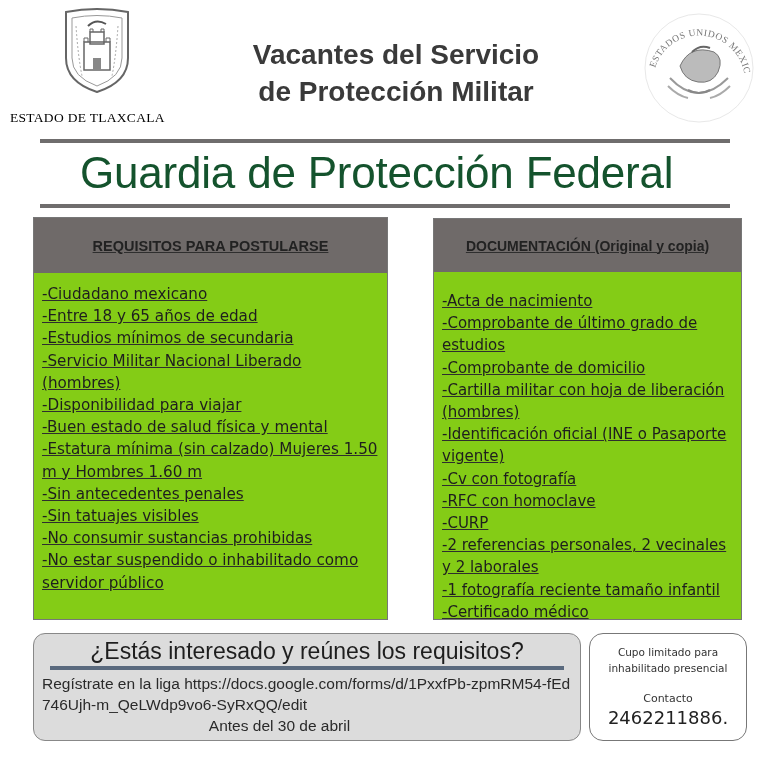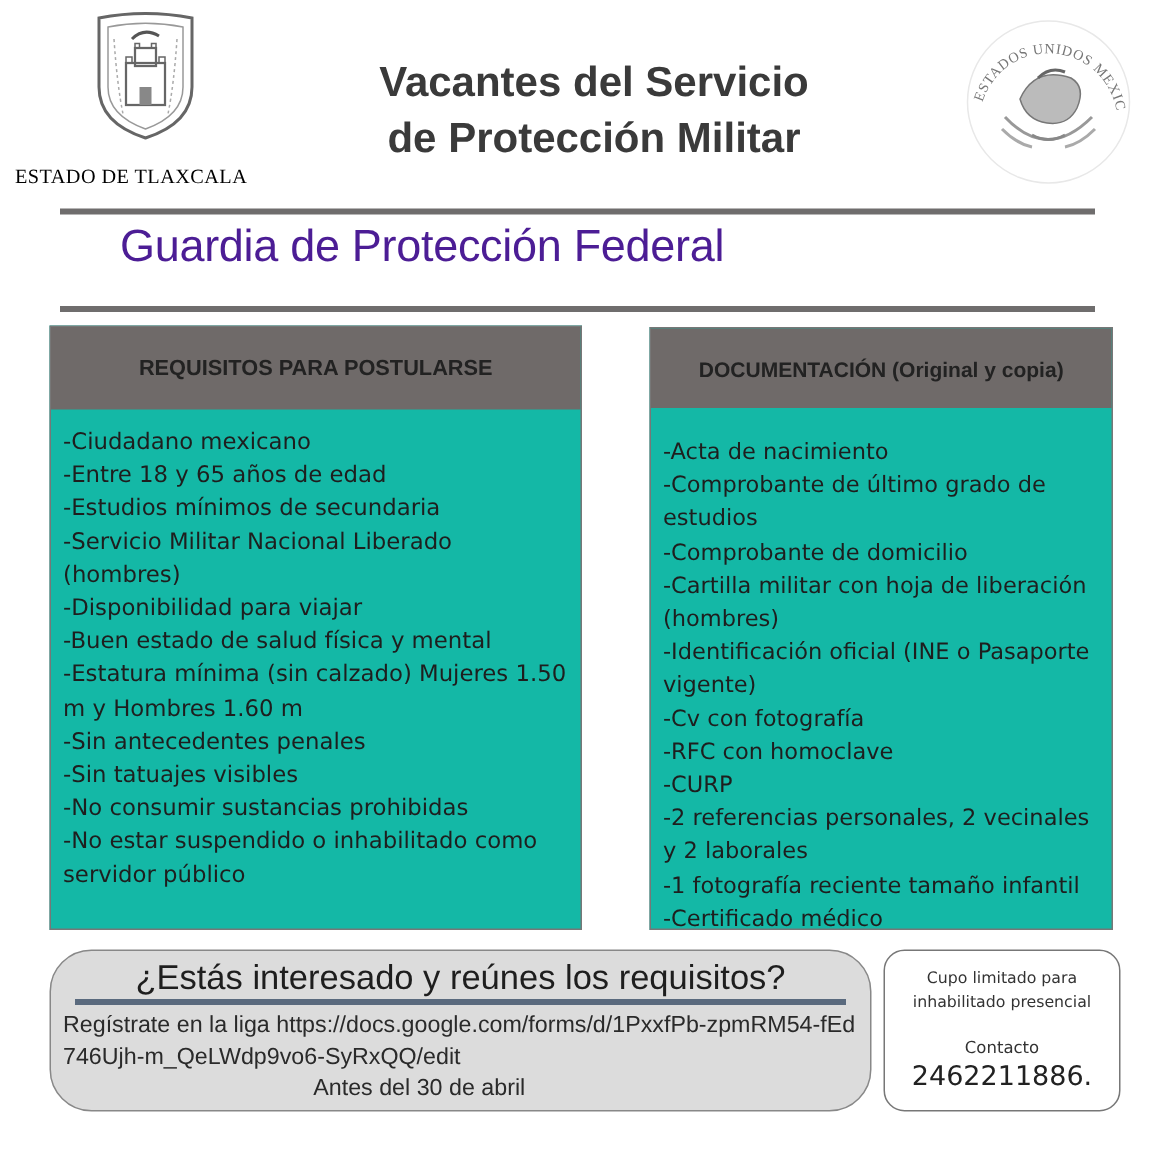--- a/index.html
+++ b/index.html
@@ -13,34 +13,34 @@
 
   .seal { position: absolute; left: 640px; top: 6px; width: 118px; height: 118px; }
 
   .header-title { position: absolute; left: 196px; top: 36px; width: 400px; text-align: center;
     font-size: 28px; font-weight: bold; line-height: 37px; color: #3a3a3a; }
 
   .rule { position: absolute; left: 40px; width: 690px; height: 4px; background: #6f6d6d; }
   .rule.top { top: 139px; }
   .rule.bottom { top: 204px; }
 
-  .main-title { position: absolute; left: 80px; top: 148px; font-size: 30px; color: #4c1d95; letter-spacing: -0.2px; }
+  .main-title { position: absolute; left: 80px; top: 148px; font-size: 44px; color: #14532d; letter-spacing: -0.2px; }
 
-  .panel { position: absolute; border: 1.5px solid #777; background: #14b8a6; }
+  .panel { position: absolute; border: 1.5px solid #777; background: #84cc16; text-decoration: underline; }
   .panel .ph { background: #6f6a69; height: 53px; display: flex; align-items: center; justify-content: center;
     font-family: "Liberation Sans", sans-serif; font-weight: bold; color: #222; font-size: 14px; }
   .panel ul { list-style: none; font-family: "DejaVu Sans", sans-serif; color: #1e1e1e; }
   .panel.left { left: 33px; top: 217px; width: 355px; height: 403px; }
   .panel.left .ph { height: 55px; font-size: 14.5px; }
   .panel.left ul { padding: 10px 8px 0 8px; font-size: 15.2px; line-height: 22.2px; }
   .panel.right { left: 433px; top: 218px; width: 309px; height: 402px; }
   .panel.right ul { padding: 18px 8px 0 8px; font-size: 15px; line-height: 22.2px; }
 
   .cta { position: absolute; left: 33px; top: 633px; width: 548px; height: 108px; background: #dcdcdc;
-    border: 1.5px solid #888; border-radius: 28px; }
+    border: 1.5px solid #888; border-radius: 12px; }
   .cta-q { position: absolute; left: 0; top: 4px; width: 100%; text-align: center; font-size: 23px; color: #1e1e1e; }
   .cta-bar { position: absolute; left: 16px; top: 32px; width: 514px; height: 4px; background: #5a6a7e; }
   .cta-text { position: absolute; left: 8px; top: 39px; width: 535px; font-size: 15.5px; line-height: 21px; color: #2a2a2a; }
   .cta-deadline { display: block; text-align: center; padding-right: 60px; }
 
   .contact { position: absolute; left: 589px; top: 633px; width: 158px; height: 108px; border: 1.5px solid #777;
     border-radius: 14px; text-align: center; font-family: "DejaVu Sans", sans-serif; color: #333; }
   .contact .c1 { margin-top: 10px; font-size: 10.5px; line-height: 16px; }
   .contact .c2 { margin-top: 16px; font-size: 11px; }
   .contact .c3 { font-size: 18px; margin-top: 2px; color: #222; }

